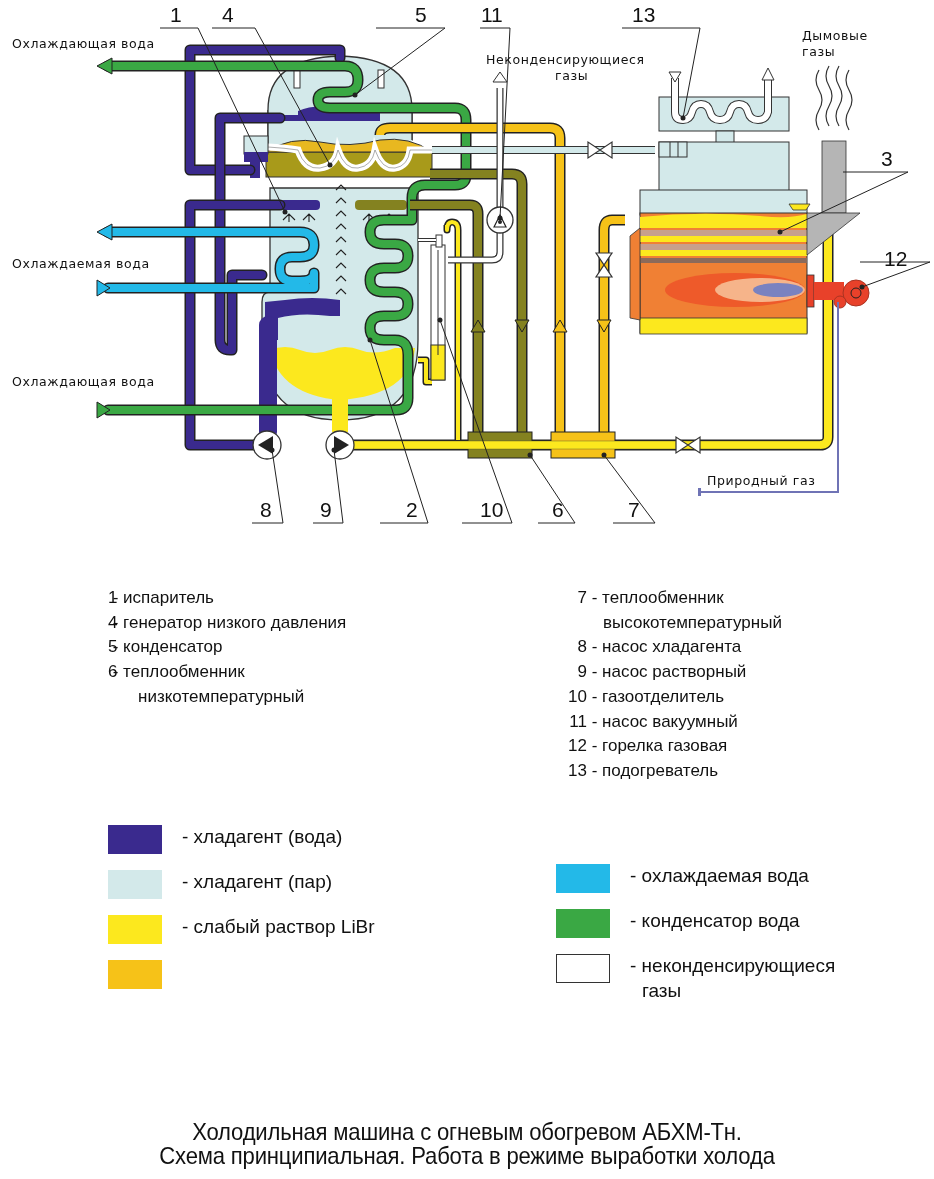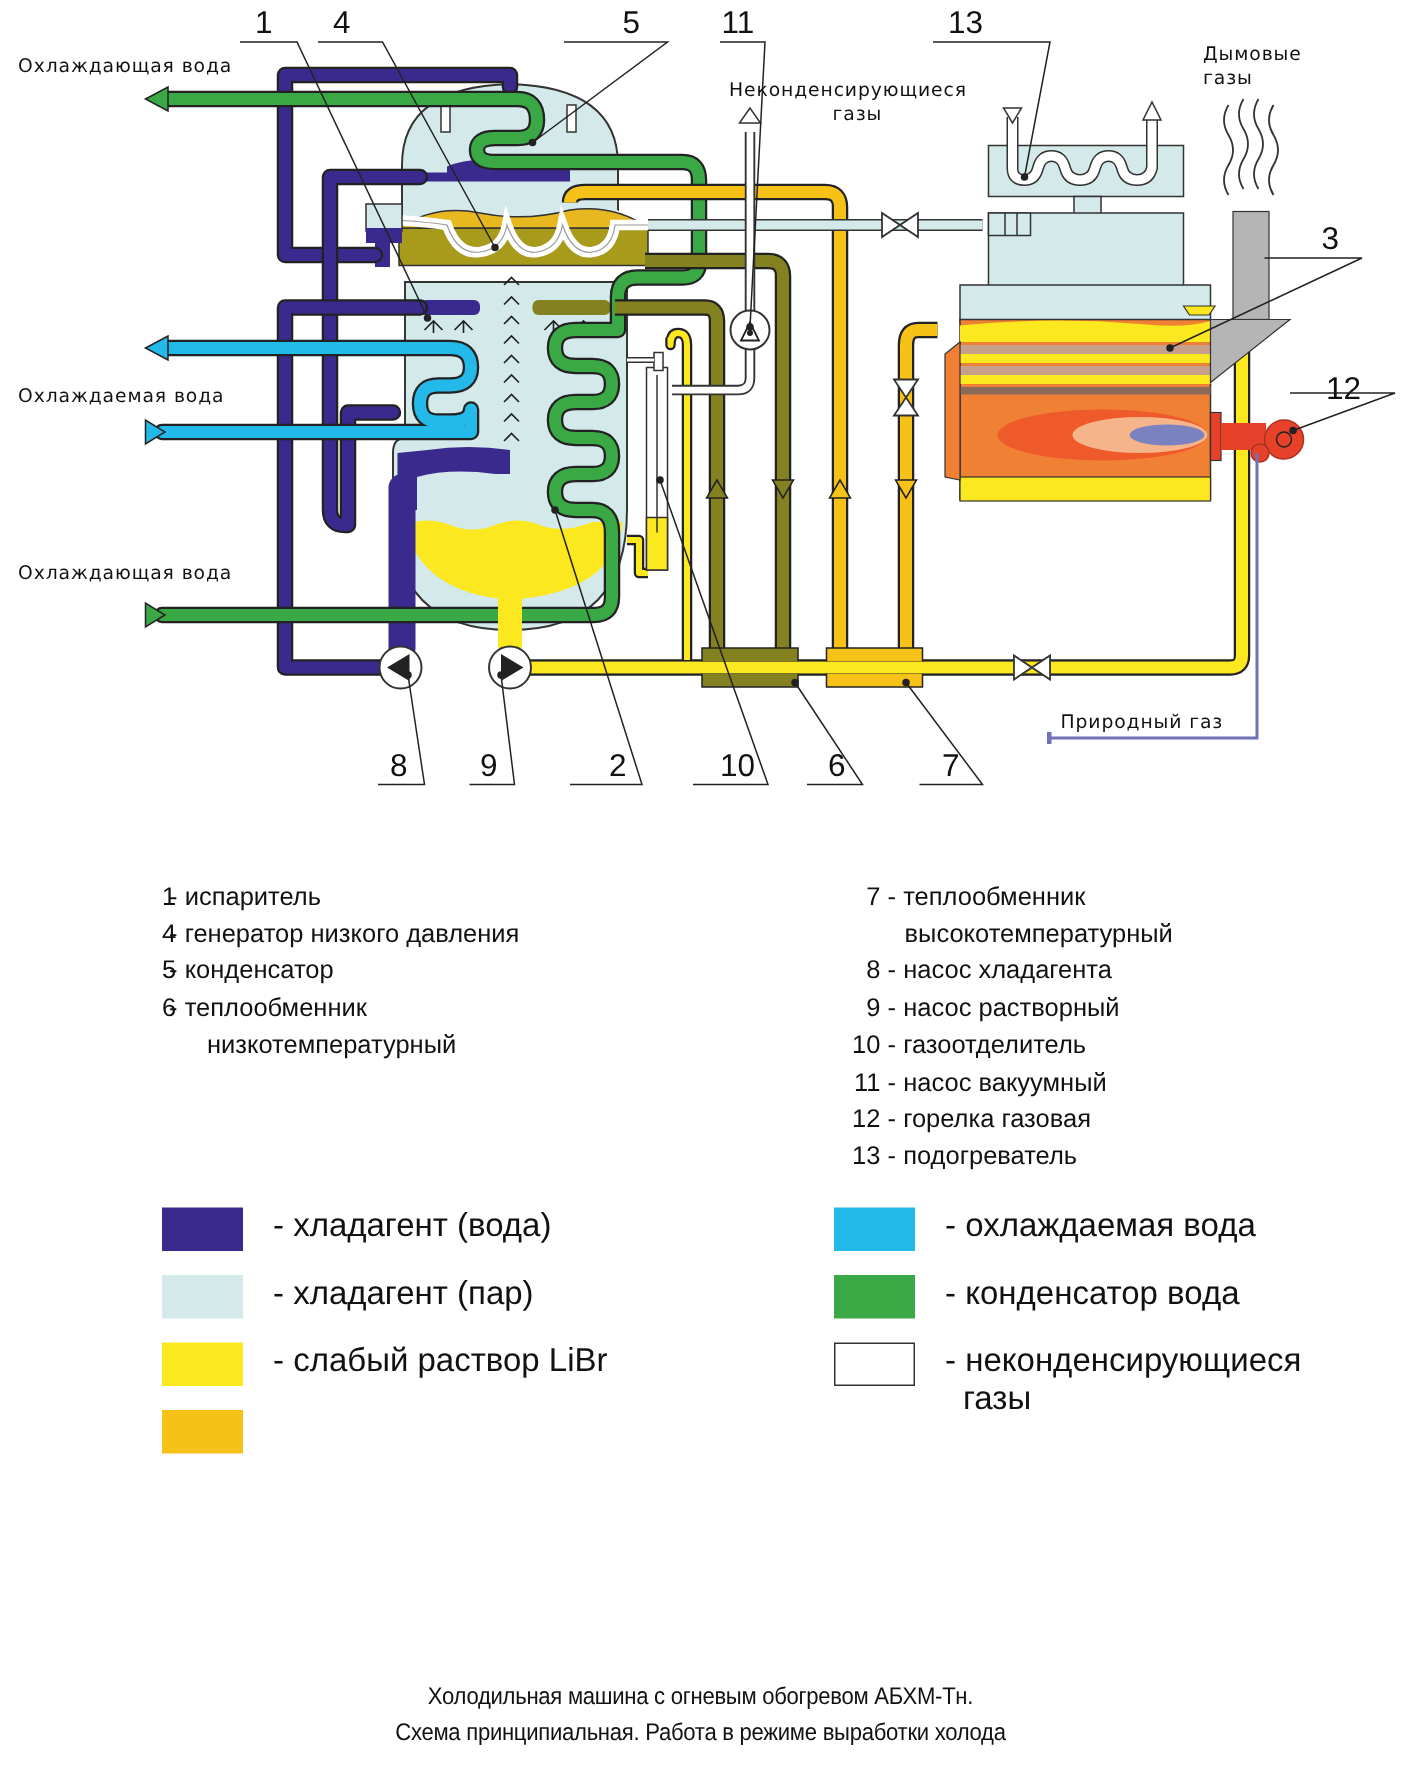--- a/index.html
+++ b/index.html
@@ -8,27 +8,27 @@
   .lbl { font-family: "DejaVu Sans", "Liberation Sans", sans-serif; font-size: 12.5px; letter-spacing: 0.6px; fill: #111; }
   .num { font-family: "Liberation Sans", sans-serif; font-size: 21px; fill: #111; }
   .legend-col { position: absolute; font-size: 17px; line-height: 24.7px; }
   .legend-row { display: flex; white-space: nowrap; }
   .legend-row .n { display: inline-block; text-align: right; }
   .legend-row .t { display: inline-block; }
   #legend-left { left: 108px; top: 586px; }
   #legend-left .n { width: 0; min-width: 0; }
   #legend-right { left: 555px; top: 586px; }
   #legend-right .n { width: 32px; }
-  .key-col { position: absolute; font-size: 22px; }
+  .key-col { position: absolute; font-size: 19px; margin-top: 20px; }
   .key-row { position: relative; height: 45px; }
   .swatch { position: absolute; left: 0; top: 0; width: 54px; height: 29px; box-sizing: border-box; }
   .key-text { position: absolute; left: 74px; top: 0; line-height: 24.5px; white-space: nowrap; }
   #key-left { left: 108px; top: 805px; width: 420px; }
-  #key-right { left: 556px; top: 805px; width: 378px; }
-  #caption { position: absolute; left: 0; width: 934px; top: 1120px; text-align: center; font-family: "Liberation Sans", sans-serif; font-size: 16px; line-height: 24px; letter-spacing: -0.2px; }
+  #key-right { left: 556px; top: 844px; width: 378px; }
+  #caption { position: absolute; left: 0; width: 934px; top: 1120px; text-align: center; font-family: "Liberation Sans", sans-serif; font-size: 24px; line-height: 24px; letter-spacing: -0.2px; }
   #caption div { transform: scaleX(0.92); }
 </style>
 </head>
 <body>
 
 <svg id="diagram" viewBox="0 0 934 540" xmlns="http://www.w3.org/2000/svg">
   <defs>
     <marker id="arrowHeadWhite" viewBox="0 0 10 10" refX="5" refY="5" markerWidth="6" markerHeight="6" orient="auto">
       <path d="M0,0 L10,5 L0,10 z" fill="#fff" stroke="#333" stroke-width="1"></path>
     </marker>

